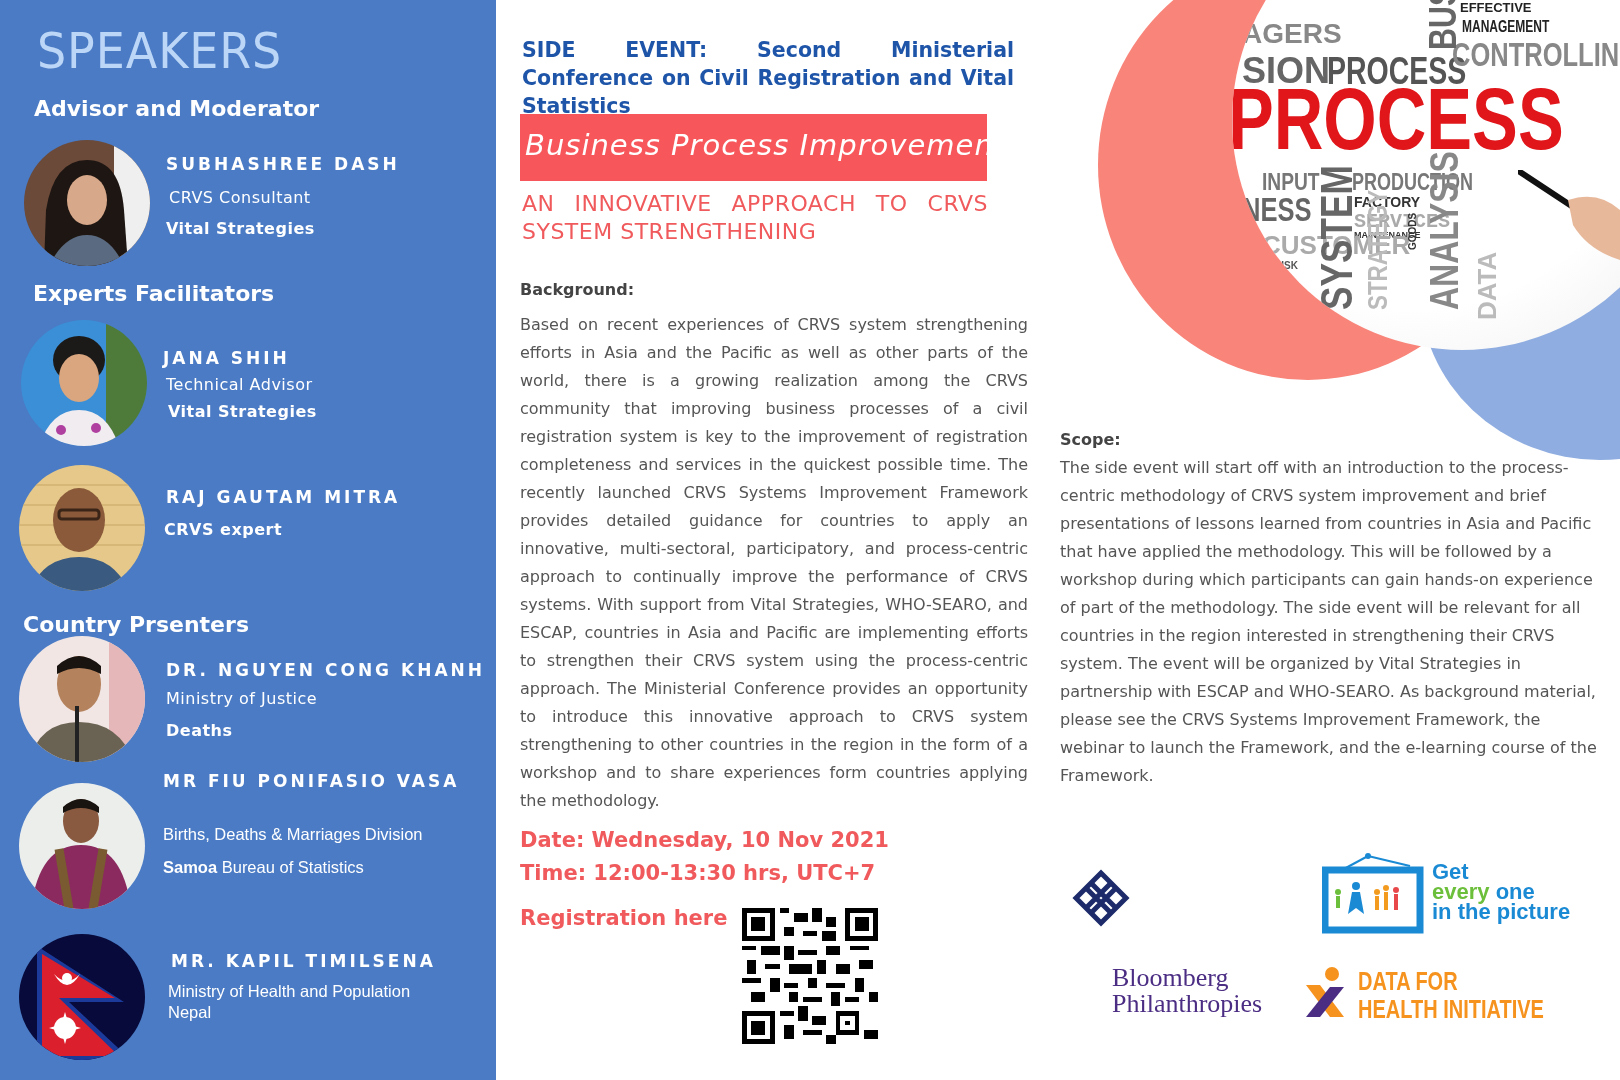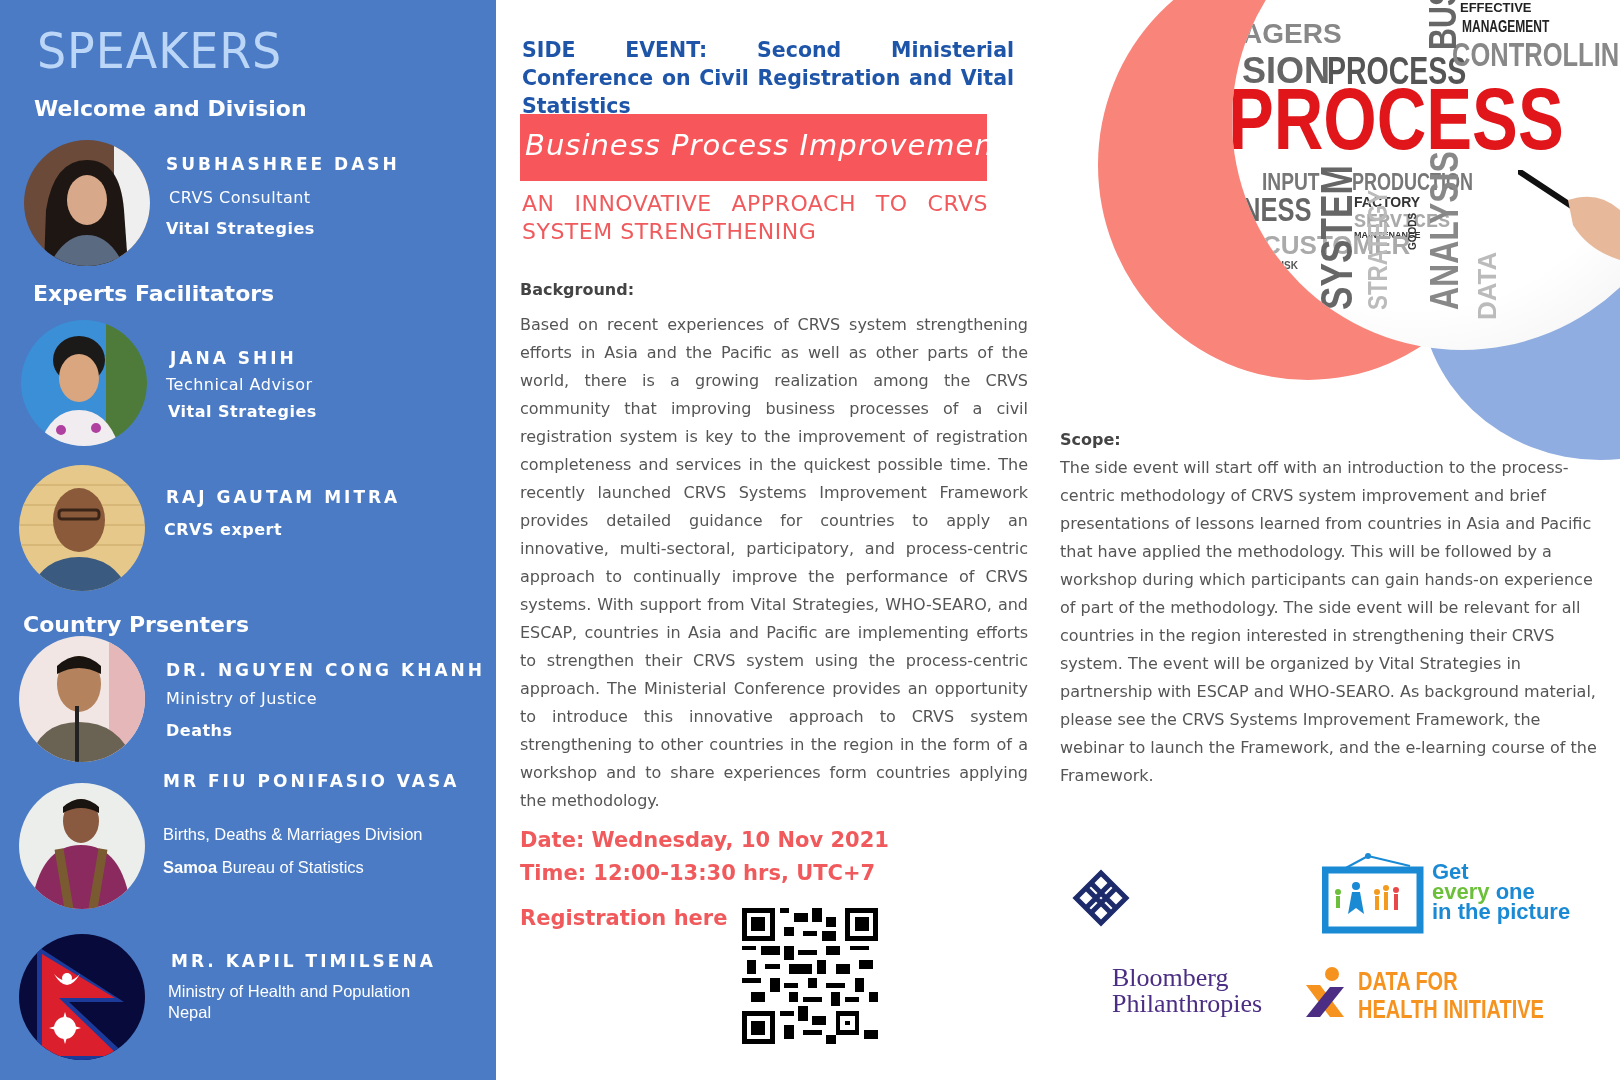--- a/index.html
+++ b/index.html
@@ -35,21 +35,21 @@
   .scope-text { position: absolute; left: 1060px; top: 454px; width: 540px; font-size: 16px; color: #555; line-height: 28px; font-family: "DejaVu Sans", sans-serif; }
 
   .logo { position: absolute; }
 </style>
 </head>
 <body>
 
 <div class="left-panel">
   <div class="speakers-title">SPEAKERS</div>
 
-  <div class="section-heading" style="left:34px; top:96px;">Welcome and Division</div>
+  <div class="section-heading" style="left:34px; top:96px;">Advisor and Moderator</div>
 
   <div class="speaker-photo" style="left:24px; top:140px;">
     <svg width="126" height="126" viewBox="0 0 126 126">
       <rect width="126" height="126" fill="#6b4a3a"></rect>
       <rect x="90" width="36" height="126" fill="#efefef"></rect>
       <path d="M20 126 L22 70 Q30 20 63 20 Q96 20 100 70 L104 126 Z" fill="#1e1612"></path>
       <ellipse cx="63" cy="60" rx="20" ry="25" fill="#d8a88a"></ellipse>
       <path d="M25 126 Q40 95 63 95 Q86 95 100 126 Z" fill="#5a6a80"></path>
     </svg>
   </div>
@@ -63,21 +63,21 @@
     <svg width="126" height="126" viewBox="0 0 126 126">
       <rect width="126" height="126" fill="#3b8fd6"></rect>
       <rect x="85" width="41" height="126" fill="#4e7a3a"></rect>
       <ellipse cx="58" cy="40" rx="26" ry="24" fill="#1c1a18"></ellipse>
       <ellipse cx="58" cy="58" rx="20" ry="24" fill="#d9a680"></ellipse>
       <path d="M18 126 Q30 90 58 90 Q86 90 98 126 Z" fill="#f1ecf0"></path>
       <circle cx="40" cy="110" r="5" fill="#b040a0"></circle>
         <circle cx="75" cy="108" r="5" fill="#b040a0"></circle>
     </svg>
   </div>
-  <div class="speaker-name" style="left:170px; top:348px;">JANA SHIH</div>
+  <div class="speaker-name" style="left:163px; top:348px;">JANA SHIH</div>
   <div class="speaker-role" style="left:166px; top:375px;">Technical Advisor</div>
   <div class="speaker-org" style="left:168px; top:402px;">Vital Strategies</div>
 
   <div class="speaker-photo" style="left:19px; top:465px;">
     <svg width="126" height="126" viewBox="0 0 126 126">
       <rect width="126" height="126" fill="#e6c98a"></rect>
       <g stroke="#d1b070" stroke-width="1.5">
           <line x1="0" y1="20" x2="126" y2="20"></line>
           <line x1="0" y1="40" x2="126" y2="40"></line>
           <line x1="0" y1="60" x2="126" y2="60"></line>

